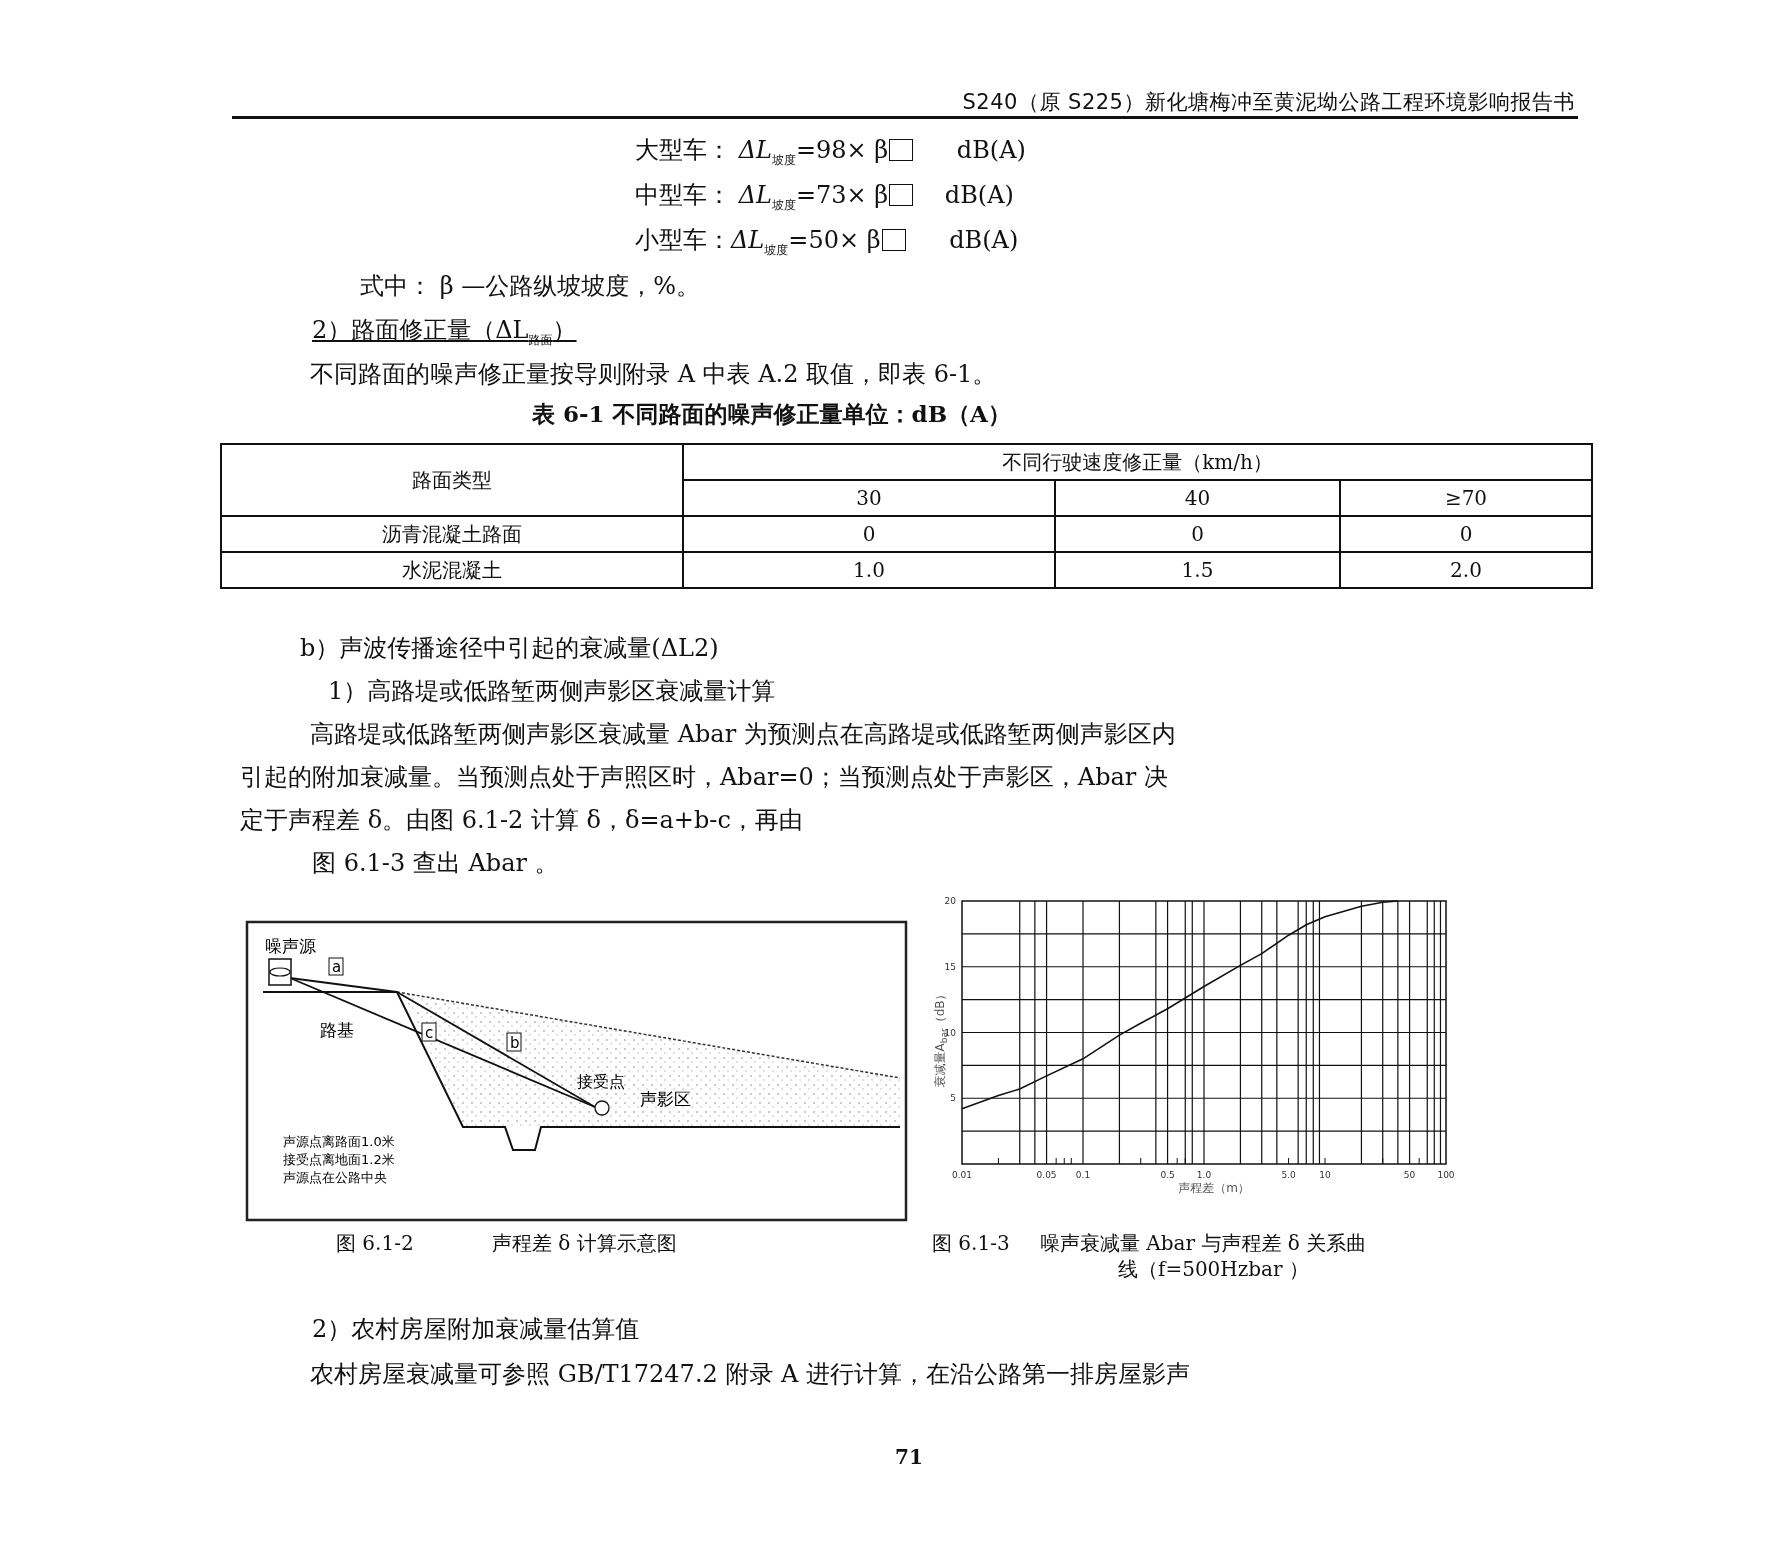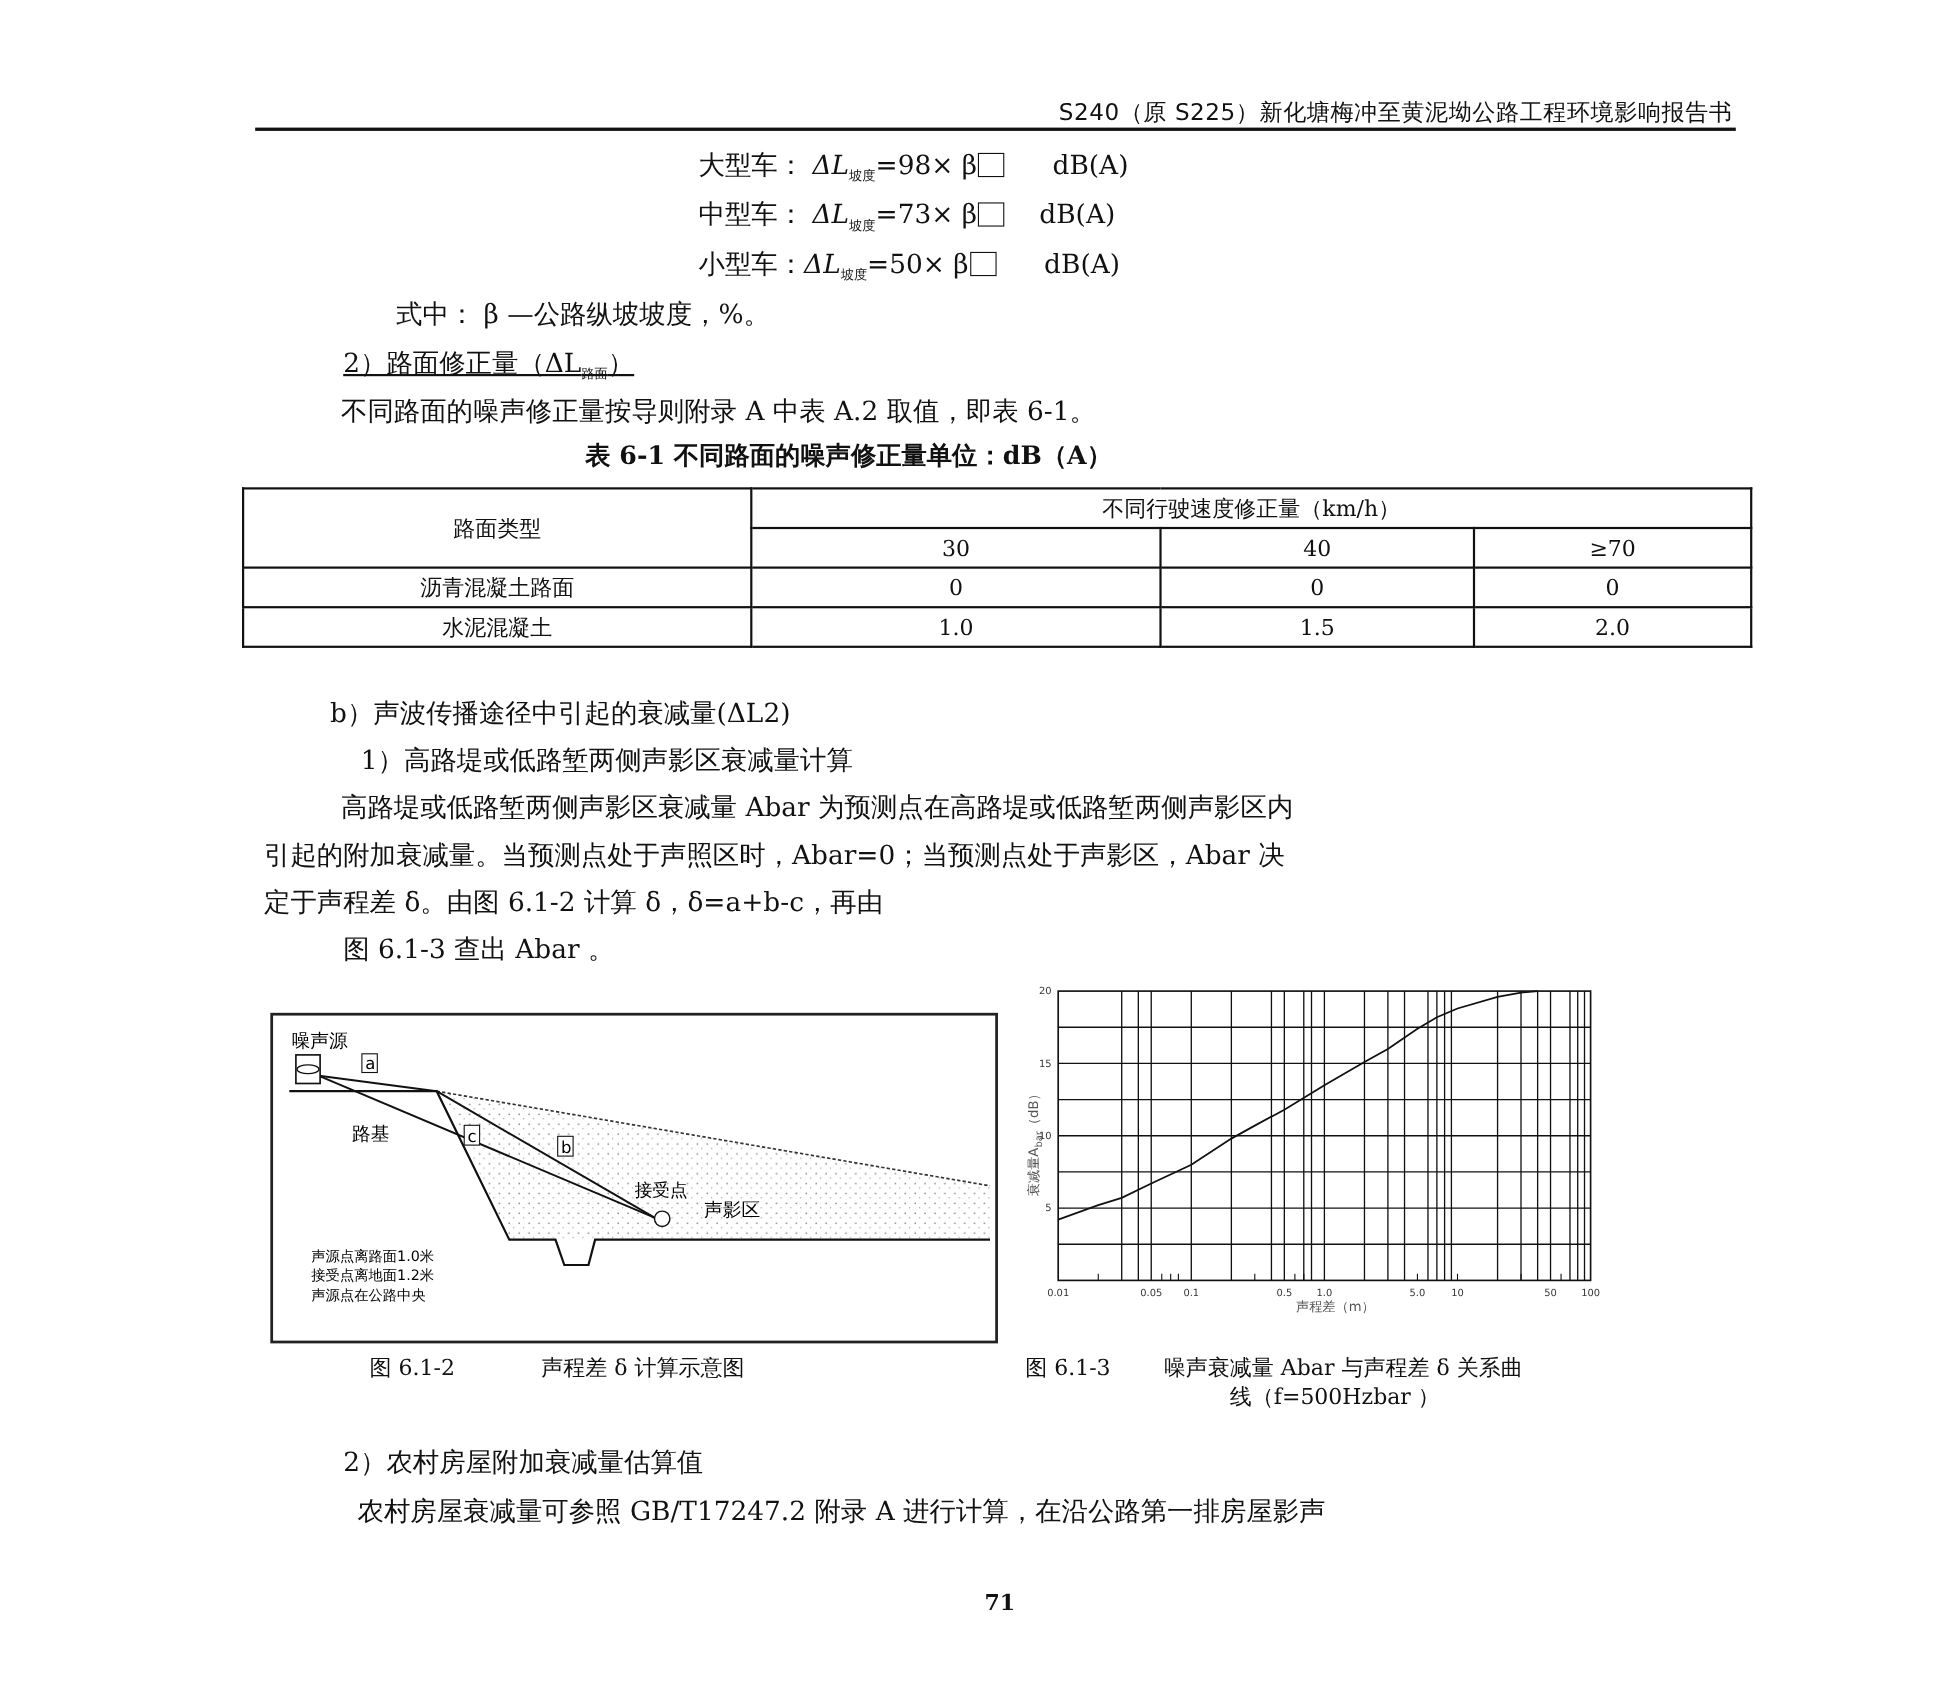--- a/index.html
+++ b/index.html
@@ -184,20 +184,20 @@
   <text id="xlabel" font-size="12" fill="#555" text-anchor="middle" x="284" y="302">声程差（m）</text>
   <text id="ylabel" font-size="12" fill="#555" transform="translate(14,197.5) rotate(-90)"><tspan>衰减量A</tspan><tspan font-size="9" dy="3">bar</tspan><tspan dy="-3">（dB）</tspan></text>
 </svg>
 
 <div class="abs cap" style="left:336px;top:1230px;">
   <span>图 6.1-2</span>
   <span style="margin-left:72px">声程差 δ 计算示意图</span>
 </div>
 <div class="abs cap" style="left:932px;top:1230px;">
   <span>图 6.1-3</span>
-  <span style="margin-left:42px">噪声衰减量 Abar 与声程差 δ 关系曲</span>
+  <span style="margin-left:24px">噪声衰减量 Abar 与声程差 δ 关系曲</span>
 </div>
 <div class="abs cap" style="left:1118px;top:1256px;">线（f=500Hzbar  ）</div>
 
 <div class="abs p" style="left:312px;top:1313px;">2）农村房屋附加衰减量估算值</div>
-<div class="abs p" style="left:325px;top:1358px;text-align:center;">农村房屋衰减量可参照 GB/T17247.2  附录 A  进行计算，在沿公路第一排房屋影声</div>
+<div class="abs p" style="left:310px;top:1358px;text-align:center;">农村房屋衰减量可参照 GB/T17247.2  附录 A  进行计算，在沿公路第一排房屋影声</div>
 
 <div class="abs" style="left:895px;top:1445px;font-size:20px;font-weight:bold;">71</div>
 
 </body></html>

